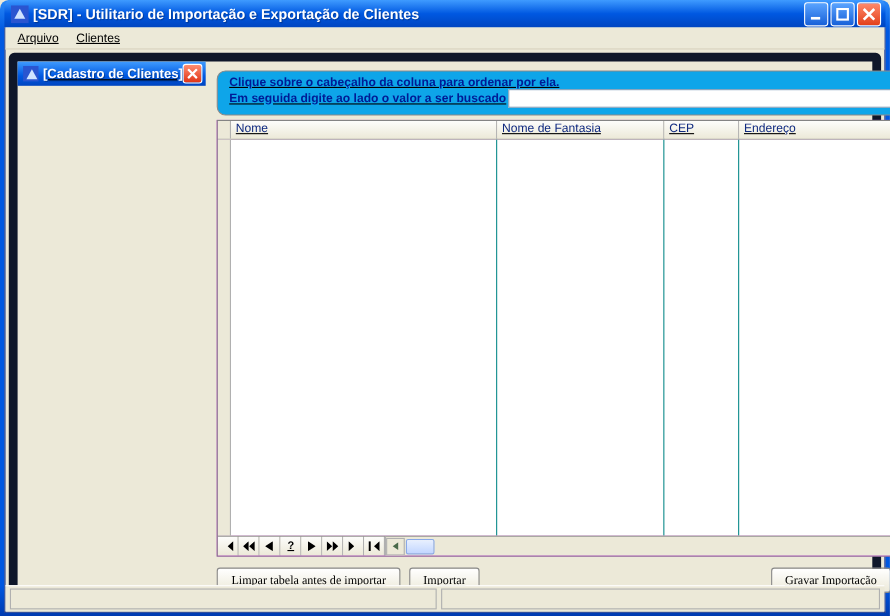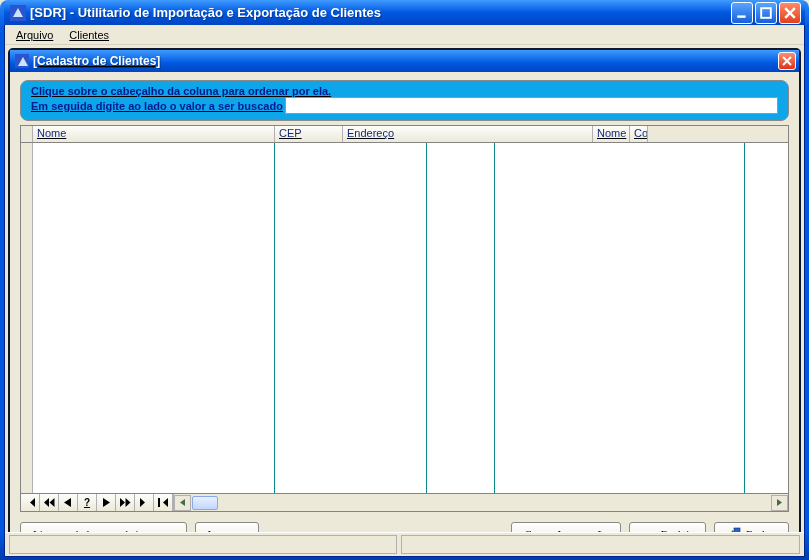--- a/index.html
+++ b/index.html
@@ -91,26 +91,26 @@
     cursor: default;
   }
   
   
   .inner-area {
     padding: 3px;
     height: calc(100% - 20px);
     position:relative;
   }
   .mdi-window {
-    border: 2px solid #0f172a;
+    border: 8px solid #0f172a;
     border-radius: 5px 5px 0 0;
     height: 100%;
     background: #ece9d8;
     display: flex;
-    flex-direction: column;
+    flex-direction: row;
   }
   .mdi-titlebar {
     height: 22px;
     background: linear-gradient(to bottom, #3f9bff 0%, #0058e1 60%, #0045c0 100%);
     color: #fff;
     font-weight: bold;
     font-size: 12px;
     display: flex;
     align-items: center;
     padding: 0 3px 0 5px;
@@ -333,20 +333,21 @@
             <div class="hint-line2">
               <span>Em seguida digite ao lado o valor a ser buscado</span>
               <input class="search-input" type="text" value="" style="">
             </div>
           </div>
 
           <div class="grid-wrap">
             <div class="grid-head">
               <div class="gh row-ind"></div>
               <div class="gh c0">Nome</div>
+              <div class="gh c1">Nome de Fantasia</div>
               <div class="gh c2">CEP</div>
               <div class="gh c3">Endereço</div>
               <div class="gh c4">Nome</div>
               <div class="gh c5">Co</div>
             </div>
             <div class="grid-body">
               <div class="left-ind"></div>
               <div class="body-cols">
                 <div class="vline col0"></div>
                 <div class="vline col1"></div>

